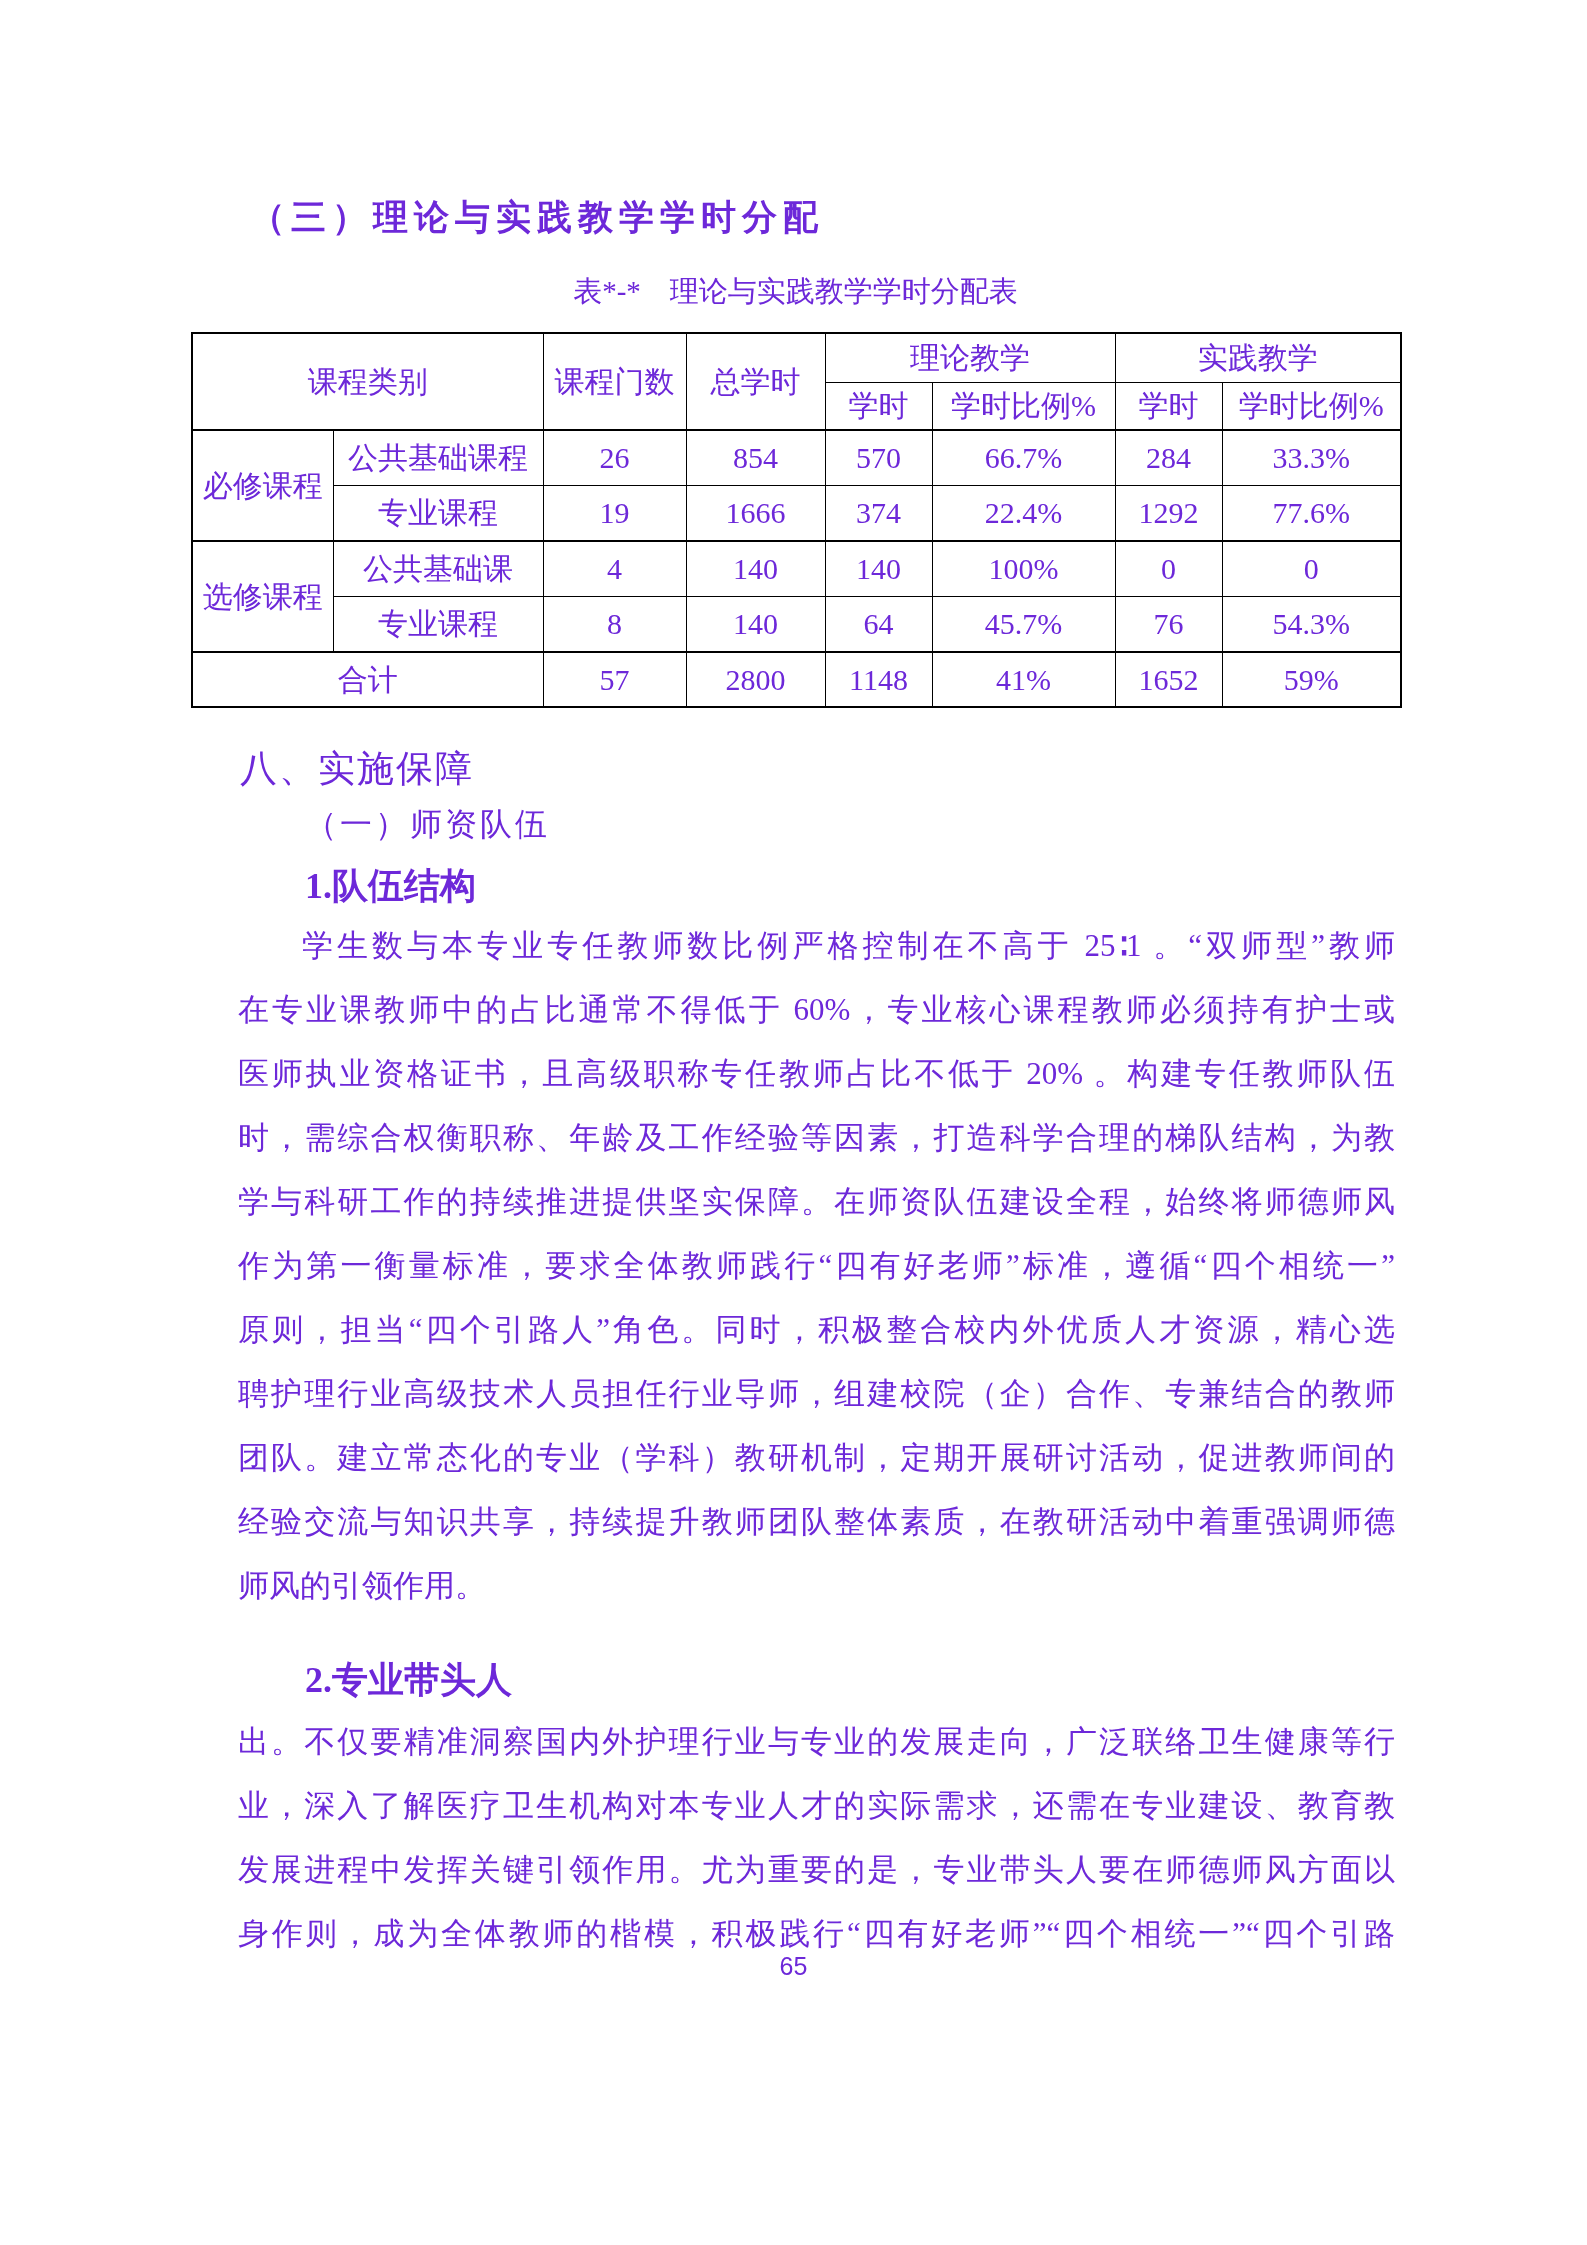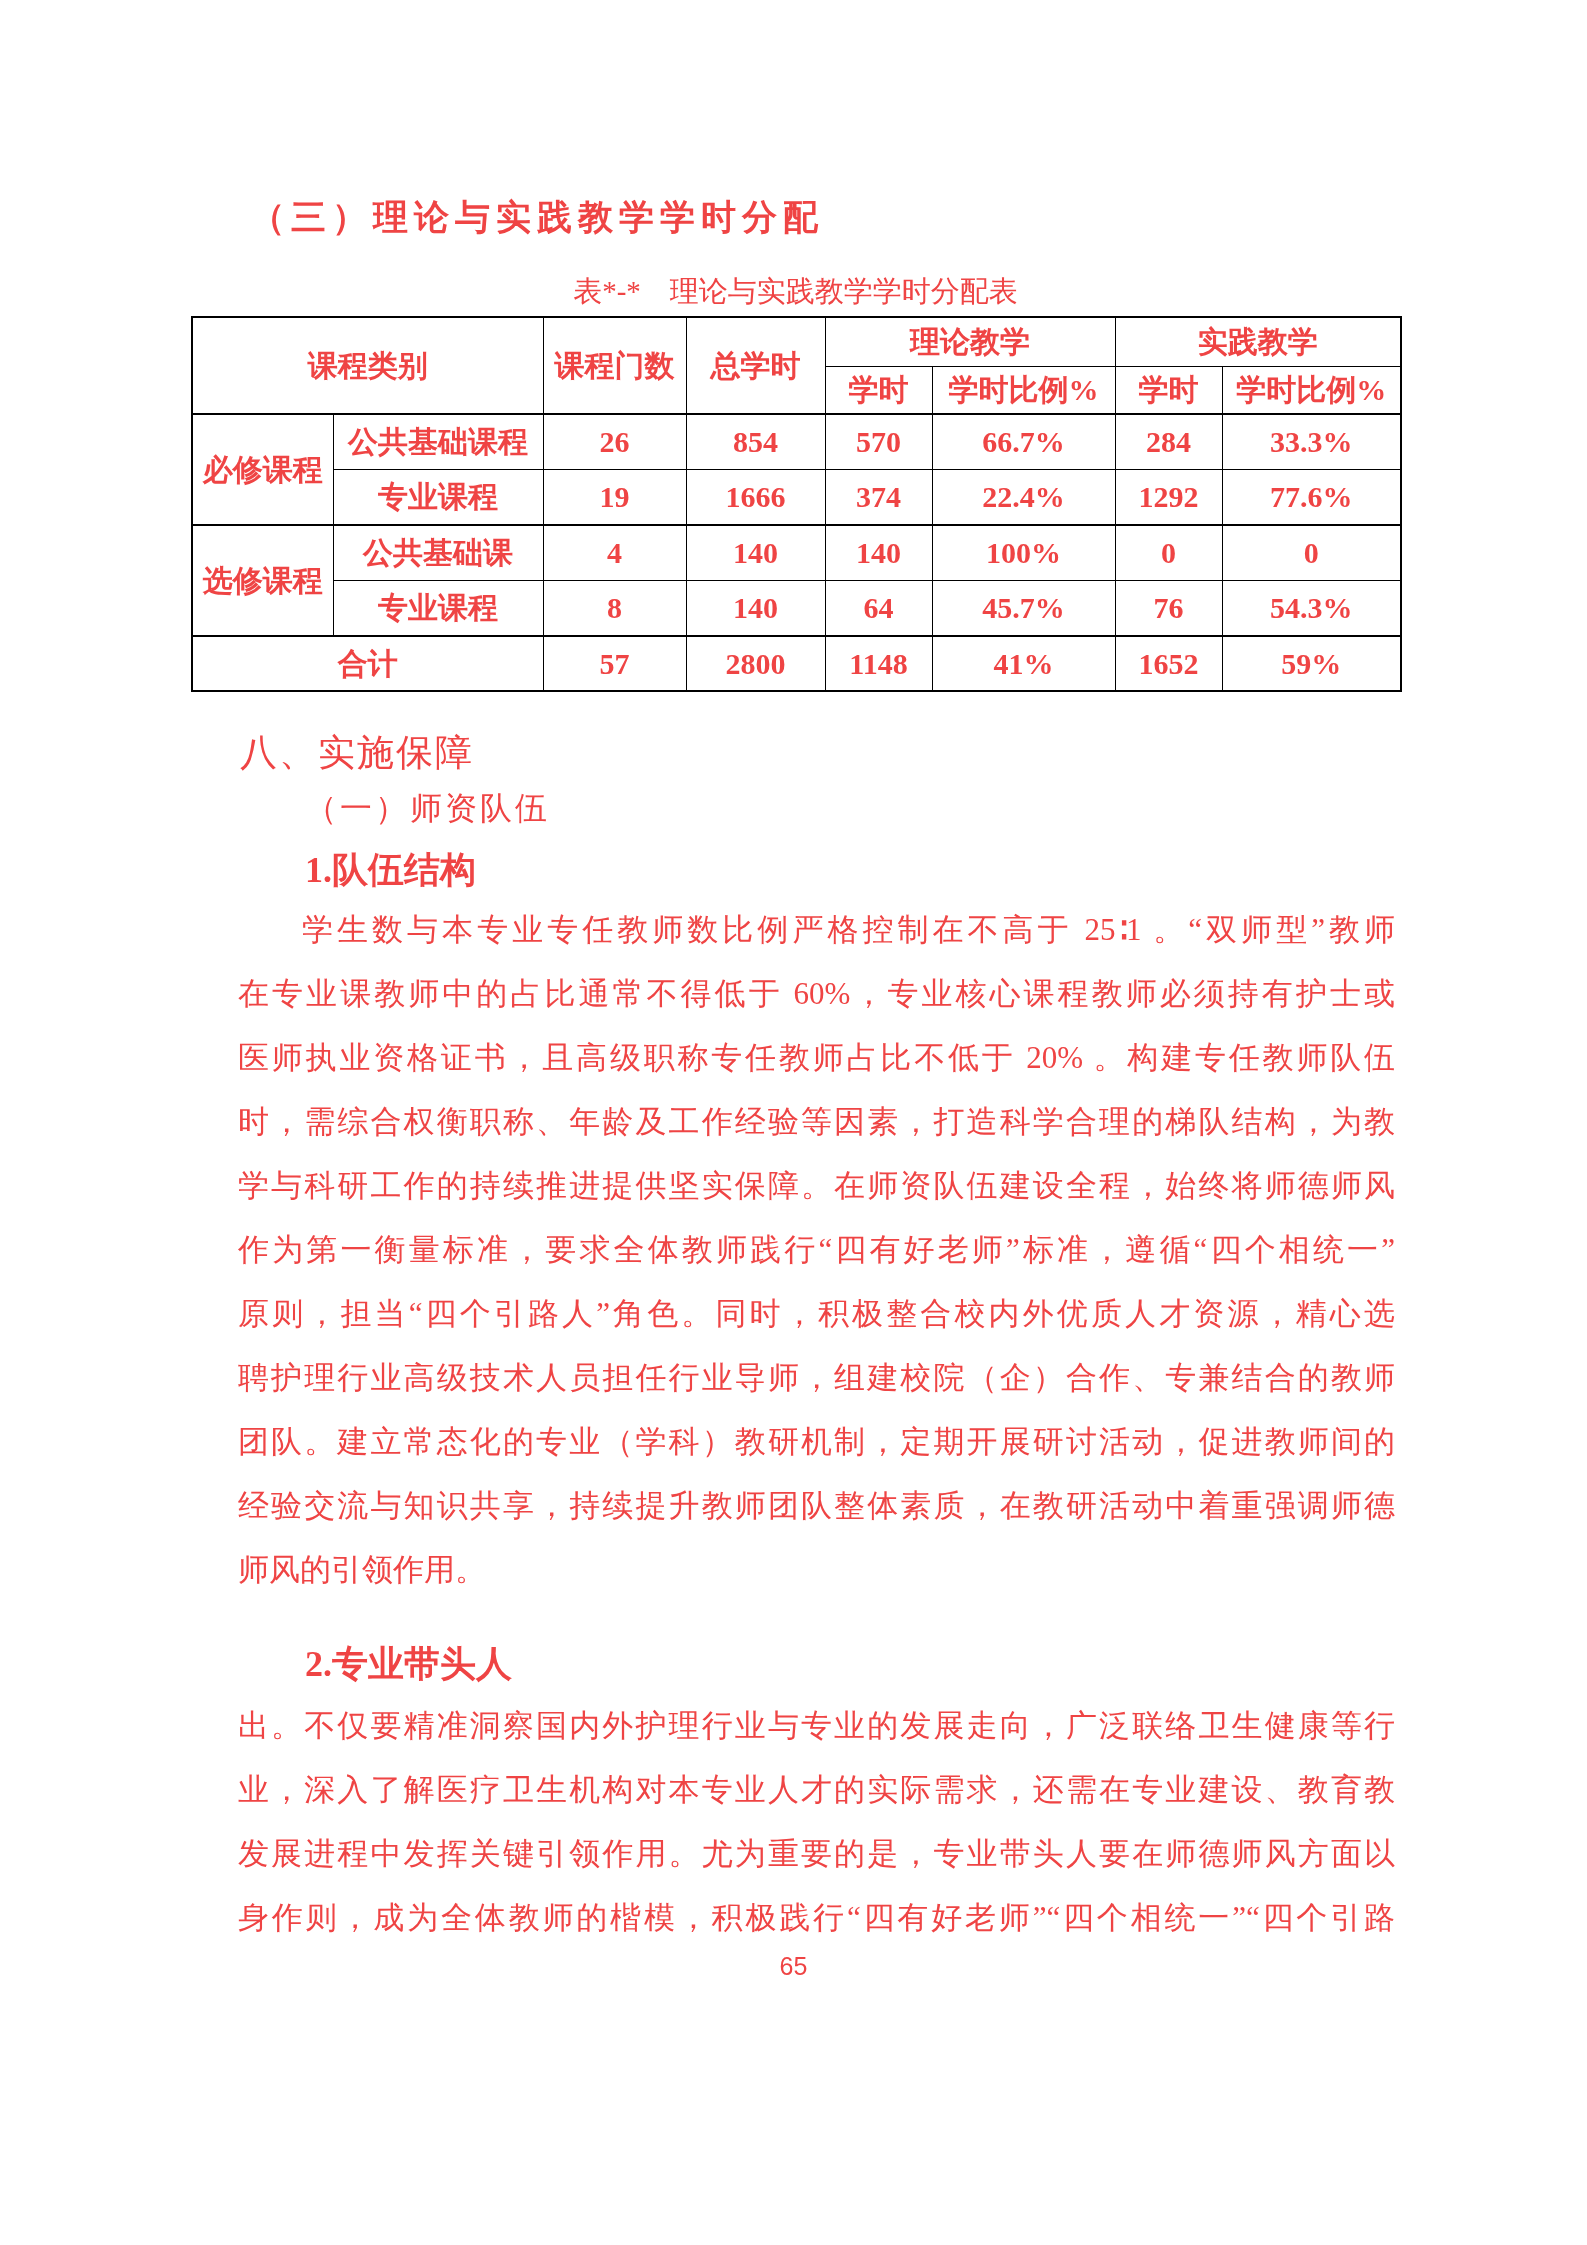--- a/index.html
+++ b/index.html
@@ -1,21 +1,21 @@
 <!DOCTYPE html>
 <html><head>
 <meta charset="utf-8">
 <style>
   html,body{margin:0;padding:0;background:#e8e8e8;}
   .page{
     position:relative;
     width:1587px;height:2245px;
     margin:0 auto;
     background:#ffffff;
-    color:#ef4444;
+    color:#6d28d9;
     font-family:"Liberation Serif","DejaVu Serif",serif;
     box-sizing:border-box;
     padding-top:196px;
     overflow:hidden;
   }
   .h-sec3{
     margin-left:250px;
     font-size:35px;
     font-weight:bold;
     line-height:44px;
@@ -24,26 +24,25 @@
   .caption{
     margin-top:34px;
     width:1209px;
     margin-left:191px;
     text-align:center;
     font-size:29px;
     line-height:34px;
   }
   table.hours{
     margin-left:191px;
-    margin-top:8px;
+    margin-top:24px;
     border-collapse:collapse;
     table-layout:fixed;
     width:1209px;
     border:2.5px solid #000;
-    font-weight:bold;
   }
   table.hours td{
     border:1.5px solid #000;
     text-align:center;
     vertical-align:middle;
     font-size:30px;
     padding:0;
     line-height:1.25;
     overflow:hidden;
   }

